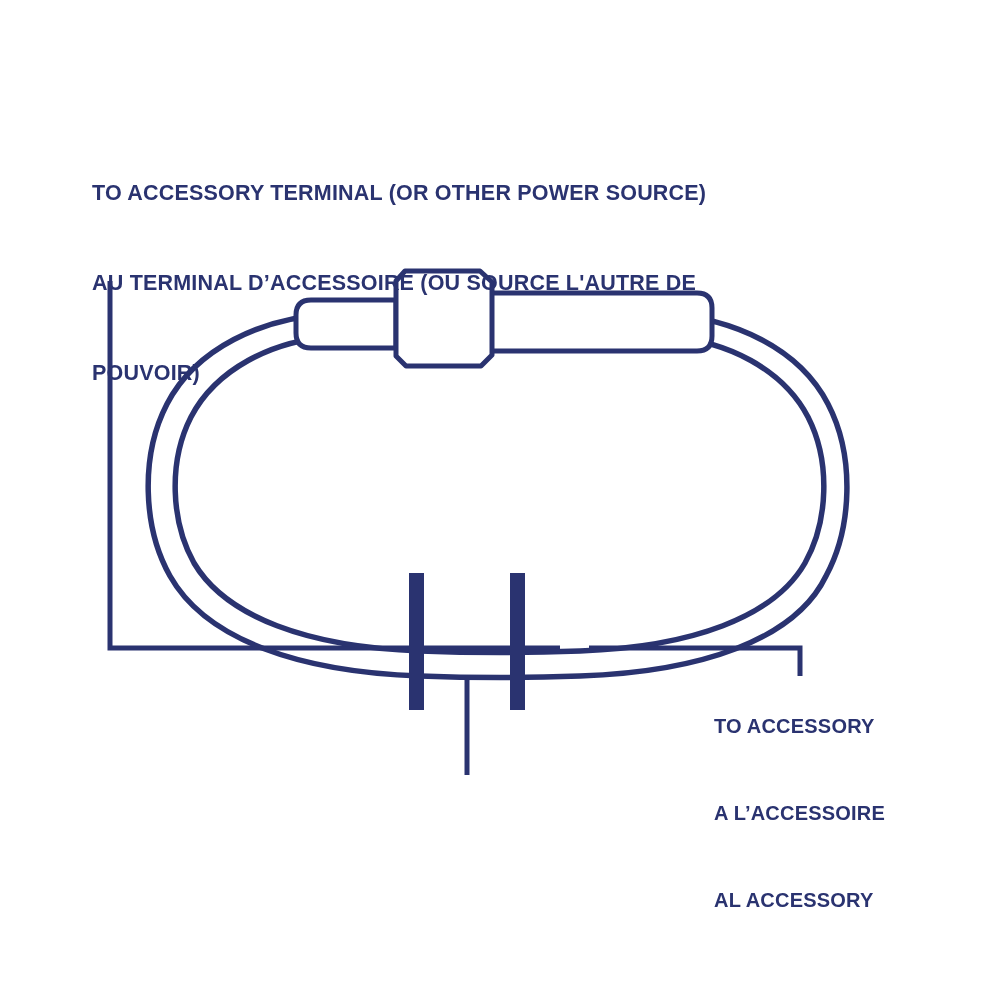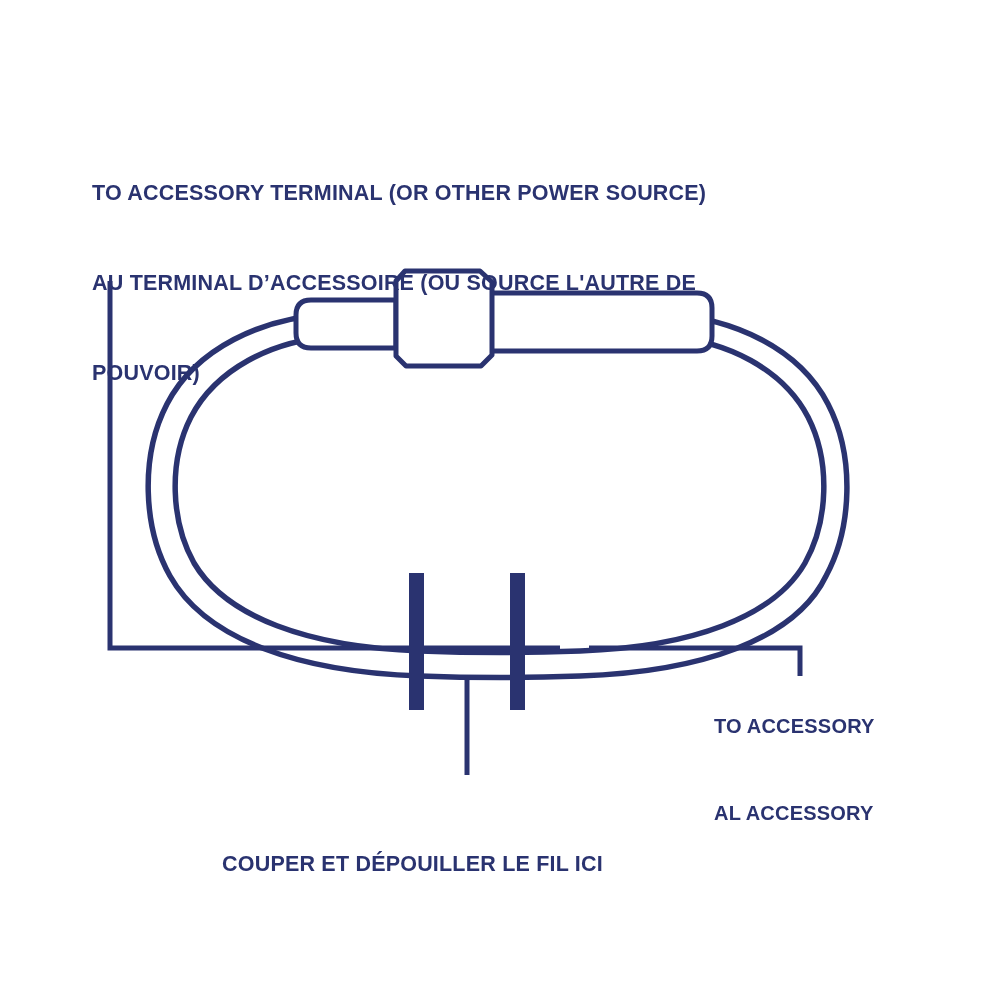--- a/index.html
+++ b/index.html
@@ -146,21 +146,21 @@
   </svg>
 
   <div class="label-block" id="top-callout">
     <span class="label-line">TO ACCESSORY TERMINAL (OR OTHER POWER SOURCE)</span>
     <span class="label-line">AU TERMINAL D’ACCESSOIRE (OU SOURCE L'AUTRE DE</span>
     <span class="label-line">POUVOIR)</span>
   </div>
 
   <div class="label-block" id="right-callout">
     <span class="label-line">TO ACCESSORY</span>
+    <span class="label-line">A L’ACCESSOIRE</span>
     <span class="label-line">AL ACCESSORY</span>
   </div>
 
   <div class="label-block" id="bottom-callout">
-    <span class="label-line">COUPER ET DÉPOUILLER LE FIL ICI</span>
     
   </div>
 
 </div>
 
 </body></html>

